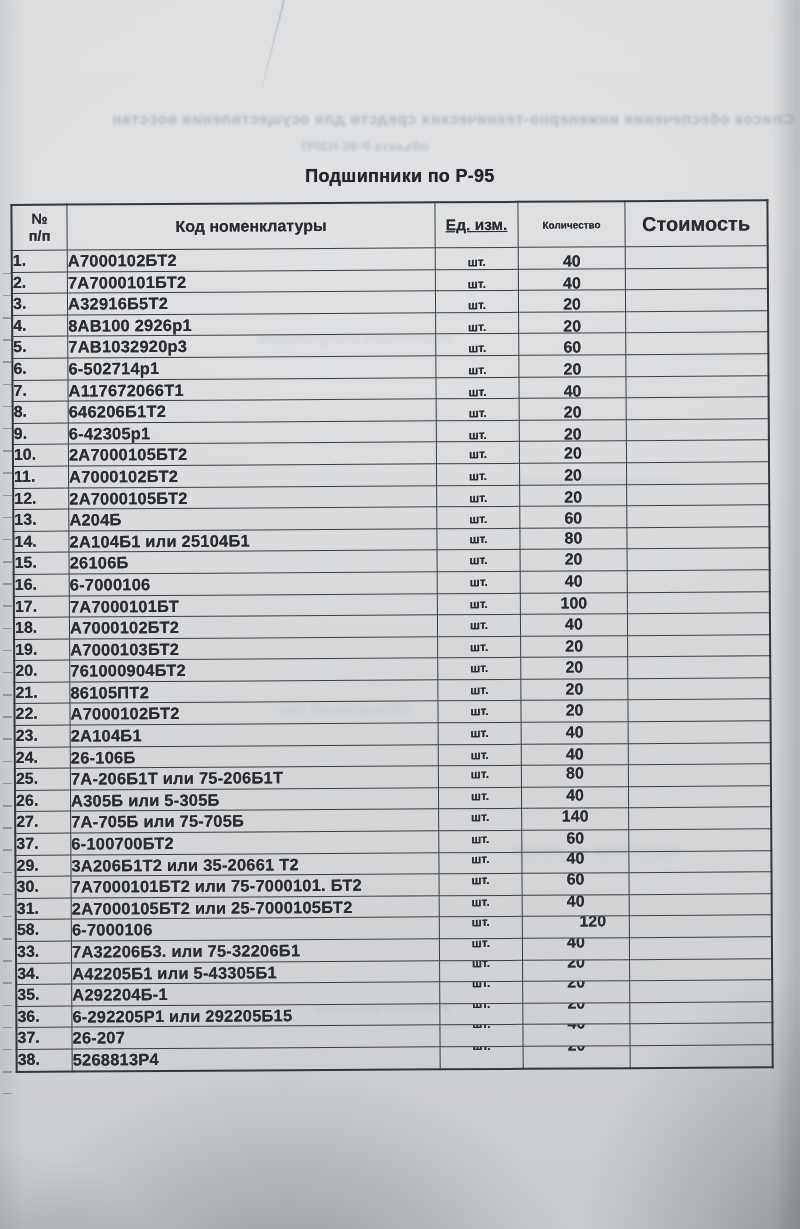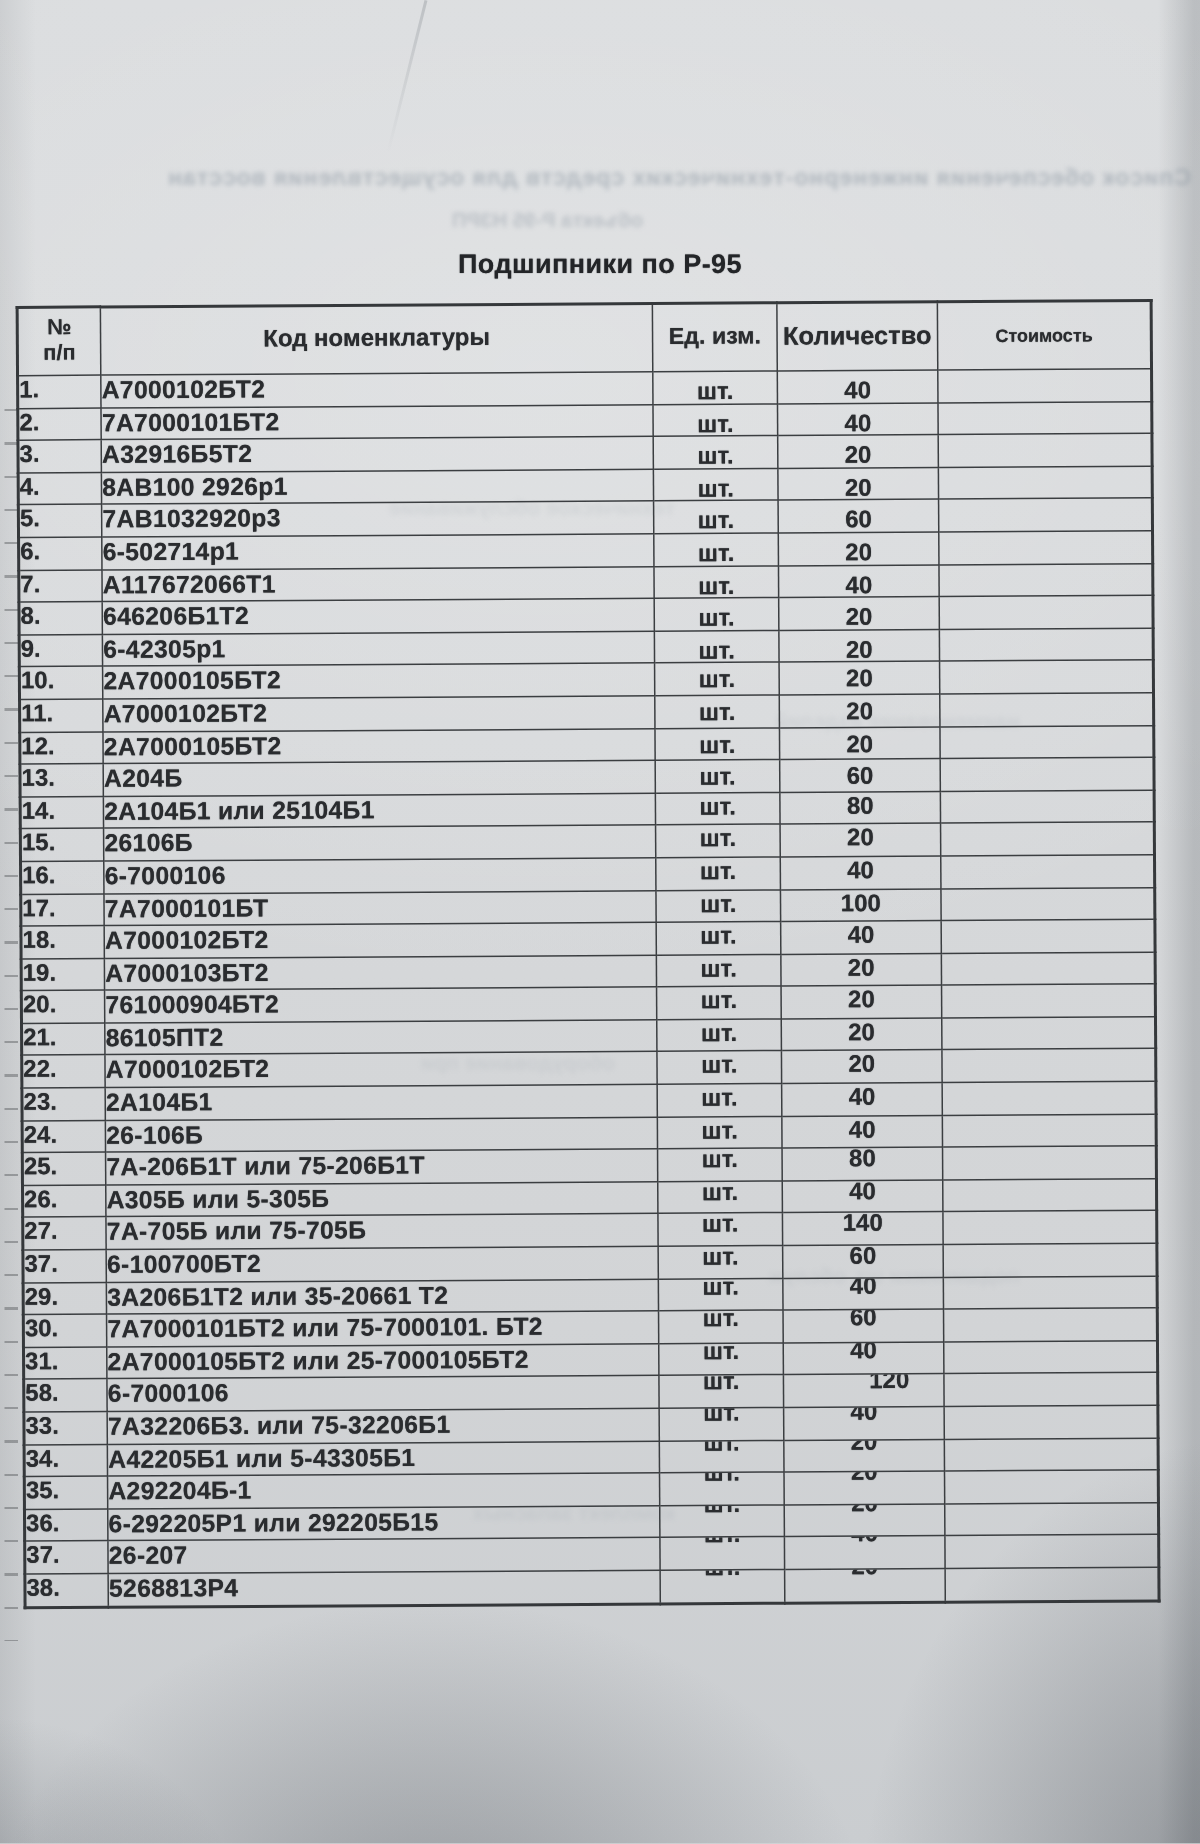--- a/index.html
+++ b/index.html
@@ -50,32 +50,32 @@
     text-shadow:0 0 0.6px rgba(38,40,43,0.8);
   }
   table.doc th, table.doc td{
     border:1.6px solid #3b3e41;padding:0;vertical-align:middle;
     overflow:hidden;white-space:nowrap;
   }
   table.doc{border:2.4px solid #35383b;}
   thead th{height:44px;font-weight:bold;}
   th.c-num{font-size:14.5px;line-height:17px;}
   th.c-code{font-size:16px;}
-  th.c-unit{font-size:15.5px;}
-  th.c-qty{font-size:17px;}
-  th.c-cost{font-size:12px;}
+  th.c-unit{font-size:15.5px;text-decoration:underline;}
+  th.c-qty{font-size:10px;}
+  th.c-cost{font-size:20px;}
   tbody td{height:20.6px;line-height:20.6px;font-weight:bold;font-size:16px;}
   .c-num{width:54px;}
   .c-code{width:367px;}
   .c-unit{width:82px;text-align:center;}
   .c-qty{width:106px;text-align:center;}
   .c-cost{width:141px;text-align:center;}
   td.c-num{padding-left:9px;text-align:left;}
   td.c-code{padding-left:10px;text-align:left;font-size:16.5px;letter-spacing:0.2px;}
-  td.c-unit{font-size:16px;}
+  td.c-unit{font-size:12px;}
   td.c-unit span,td.c-qty span{display:inline-block;}
   
   .ticks{
     position:absolute;left:3px;top:252px;width:9px;height:842px;
     background:repeating-linear-gradient(180deg,
       transparent 0px, transparent 20.7px,
       rgba(70,73,76,0.40) 20.7px, rgba(70,73,76,0.40) 22.18px);
   }
 </style>
 </head>

